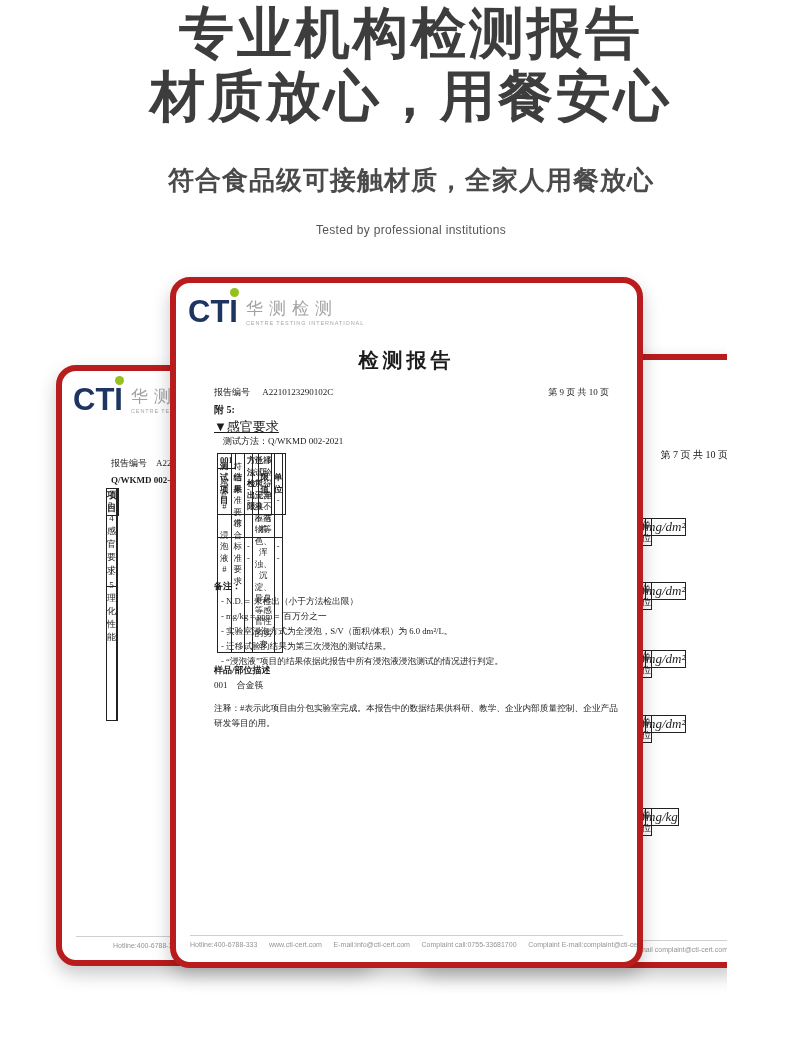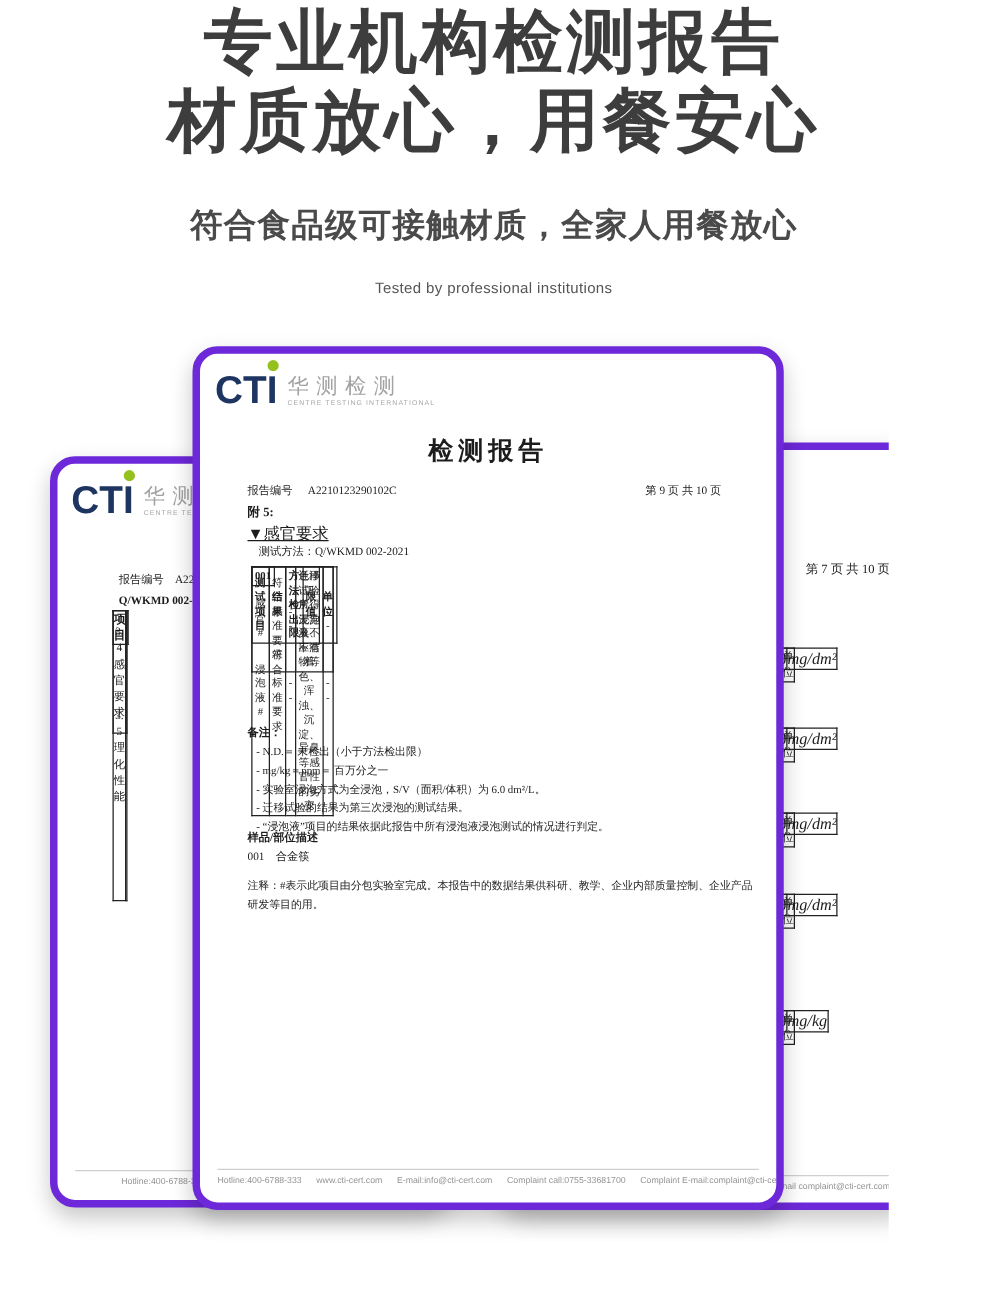--- a/index.html
+++ b/index.html
@@ -1,28 +1,28 @@
 <!DOCTYPE html>
 <html><head>
 <meta charset="utf-8">
 <style>
   html,body{margin:0;padding:0;background:#fff;}
   .page{position:relative;width:711px;height:1045px;background:#ffffff;overflow:hidden;
-        font-family:"Liberation Sans",sans-serif;}
+        font-family:"Liberation Sans",sans-serif;margin-left:16px;}
 
   
   .hero{position:absolute;top:0;left:0;width:790px;text-align:center;}
   .hero .t1{margin:0;padding-top:2px;font-size:55px;line-height:63px;font-weight:800;
             color:#3d3d3d;letter-spacing:3px;}
   .hero .t2{margin:0;font-size:55px;line-height:63px;font-weight:800;color:#3d3d3d;letter-spacing:3px;}
   .hero .sub{margin:35px 0 0;font-size:26px;color:#4a4a4a;font-weight:700;letter-spacing:1px;}
   .hero .sub-en{margin:25px 0 0;font-size:12px;color:#555;letter-spacing:0.3px;}
 
   
-  .doc{position:absolute;background:#fff;border:6px solid #6d28d9;border-radius:20px;
+  .doc{position:absolute;background:#fff;border:6px solid #b91c1c;border-radius:20px;
        box-sizing:border-box;overflow:hidden;box-shadow:0 8px 18px rgba(0,0,0,0.22);
        font-family:"Liberation Serif","DejaVu Serif",serif;color:#1c1c1c;}
   .doc-left  {left:40px;  top:365px; width:320px; height:601px; z-index:1;}
   .doc-right {left:400px; top:354px; width:330px; height:614px; z-index:1;}
   .doc-center{left:154px; top:277px; width:473px; height:691px; z-index:2;}
   .doc *{position:absolute;box-sizing:border-box;}
 
   
   .cti-logo{display:flex;align-items:flex-start;height:40px;}
   .cti-word{position:relative;font-family:"Liberation Sans",sans-serif;font-weight:900;
@@ -31,21 +31,21 @@
   .cti-right{position:relative;margin-left:8px;padding-top:4px;}
   .cti-cn{position:static;display:block;font-size:17px;line-height:19px;color:#a2a2a2;letter-spacing:6px;white-space:nowrap;}
   .cti-en{position:static;display:block;font-size:5.5px;color:#a8a8a8;letter-spacing:0.9px;margin-top:2px;white-space:nowrap;
           font-family:"Liberation Sans",sans-serif;}
 
   
   .c-title{top:64px;left:0;width:100%;text-align:center;font-size:20px;font-weight:bold;letter-spacing:4px;}
   .c-meta{top:103px;left:38px;right:28px;font-size:9px;}
   .c-meta .no-label{position:static;}
   .c-meta .no-value{position:static;margin-left:10px;font-family:"Liberation Serif",serif;}
-  .c-page{position:absolute;right:16px;top:0;text-align:center;}
+  .c-page{position:absolute;right:0;top:0;text-align:center;}
   .c-att{top:120px;left:38px;font-size:10px;font-weight:bold;text-align:center;}
   .c-section{top:135px;left:38px;font-size:13px;font-weight:normal;text-decoration:underline;}
   .c-method{top:152px;left:47px;font-size:9px;}
 
   table.rpt{top:170px;left:41px;border-collapse:collapse;table-layout:fixed;width:392px;
             font-size:8.5px;text-align:center;}
   table.rpt td{position:static;border:1px solid #222;padding:1px 2px;vertical-align:middle;line-height:11.5px;}
   table.rpt .hd{font-weight:bold;}
   table.rpt tr.h1 td{height:16px;}
   table.rpt tr.h2 td{height:9px;}

